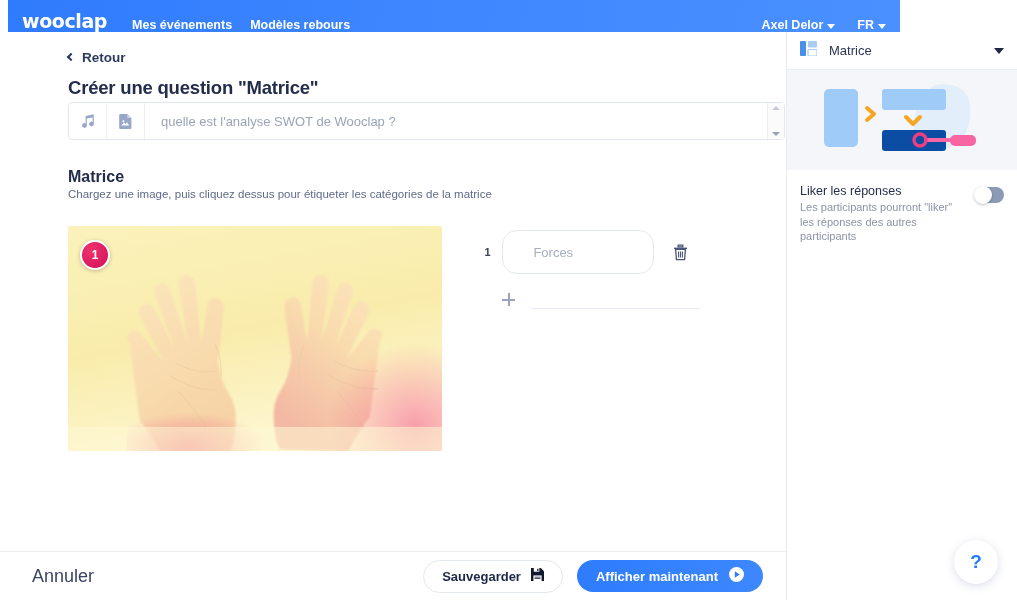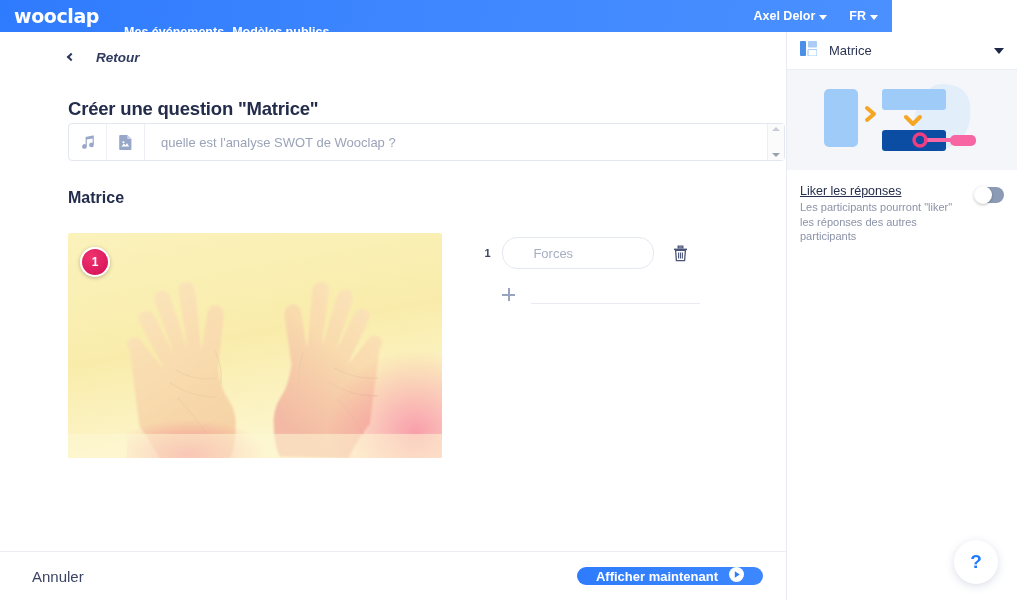--- a/index.html
+++ b/index.html
@@ -6,32 +6,32 @@
   html, body {
     width: 1017px; height: 600px;
     font-family: "Liberation Sans", sans-serif;
     background: #ffffff;
     overflow: hidden;
   }
   #app { position: relative; width: 1017px; height: 600px; }
 
   
   .navbar {
-    position: absolute; top: 0; left: 0;
+    position: absolute; top: 0; left: 8px;
     width: 892px; height: 32px;
     background: linear-gradient(100deg, #2f7bfd 0%, #3d86ff 45%, #4a90ff 100%);
-    display: flex; align-items: center;
+    display: flex; align-items: flex-end;
     z-index: 40;
   }
   .brand {
     color: #fff; font-size: 19px; font-weight: 700;
     letter-spacing: -0.4px; margin-left: 14px;
     font-family: "DejaVu Sans", sans-serif;
   }
-  .nav-links { display: flex; align-items: center; margin-left: 25px; gap: 8px; margin-top: 32px; }
+  .nav-links { display: flex; align-items: center; margin-left: 25px; gap: 18px; margin-top: 32px; }
   .nav-link {
     color: #fff; font-size: 12.5px; font-weight: 700;
     cursor: pointer; white-space: nowrap;
   }
   .nav-right {
     margin-left: auto; display: flex; align-items: center;
     gap: 22px; margin-right: 14px;
   }
   .nav-menu {
     color: #fff; font-size: 12.5px; font-weight: 700;
@@ -45,23 +45,23 @@
 
   
   .content {
     position: absolute; top: 32px; left: 0;
     width: 786px; height: 519px;
     background: #fff; overflow: hidden;
   }
   .content-inner { padding: 18px 0 0 68px; width: 700px; }
 
   .back-row {
-    display: flex; align-items: center; gap: 22px;
+    display: flex; align-items: center; gap: 8px;
     color: #2f3a5f; font-size: 13.5px; font-weight: 700;
-    cursor: pointer; margin-bottom: 33px; font-style: italic;
+    cursor: pointer; margin-bottom: 12px;
   }
   .chev-l {
     display: inline-block; width: 6px; height: 6px;
     border-left: 2px solid #2f3a5f; border-bottom: 2px solid #2f3a5f;
     transform: rotate(45deg); margin-bottom: 1px;
   }
 
   .h-title {
     font-size: 18.5px; font-weight: 700; color: #232c4b;
     letter-spacing: -0.2px; margin-bottom: 3px;
@@ -130,21 +130,21 @@
     box-shadow: 0 1px 4px rgba(0,0,0,.25);
     color: #fff; font-size: 12px; font-weight: 700;
     display: flex; align-items: center; justify-content: center;
     cursor: pointer; z-index: 3;
   }
 
   .labels-col { margin-left: 42px; padding-top: 4px; width: 220px; }
   .label-row { display: flex; align-items: center; gap: 10px; }
   .label-num { font-size: 11px; color: #3b4563; font-weight: 700; width: 8px; }
   .label-input {
-    width: 152px; height: 32px;
+    width: 152px; height: 44px;
     border: 1px solid #e4e8f0; border-radius: 15px;
     display: flex; align-items: center; padding-left: 30px;
     font-size: 13px; color: #a6aec2; background: #fff; cursor: text;
   }
   .trash-btn {
     margin-left: 6px; cursor: pointer;
     display: flex; align-items: center; justify-content: center;
     width: 20px; height: 22px;
   }
   .add-row {
@@ -189,37 +189,37 @@
   }
 
   
   .bottombar {
     position: absolute; left: 0; top: 551px;
     width: 786px; height: 49px;
     background: #fff; border-top: 1px solid #eceef3;
     display: flex; align-items: center; z-index: 30;
   }
   .btn-cancel {
-    margin-left: 32px; font-size: 15px; color: #3b4563;
+    margin-left: 32px; font-size: 18px; color: #3b4563;
     font-weight: 500; cursor: pointer;
   }
   .bb-right {
     margin-left: auto; display: flex; align-items: center;
     gap: 14px; margin-right: 23px;
   }
   .btn-save {
     display: inline-flex; align-items: center; gap: 10px;
     height: 33px; padding: 0 18px;
     border: 1px solid #e3e7ef; border-radius: 17px;
     background: #fff; color: #1d2746;
     font-size: 13px; font-weight: 700; cursor: pointer;
   }
   .btn-show {
     display: inline-flex; align-items: center; gap: 11px;
-    height: 18px; padding: 0 19px; border-radius: 17px;
+    height: 32px; padding: 0 19px; border-radius: 17px;
     background: linear-gradient(100deg, #2e7cfd 0%, #3d88ff 100%);
     color: #fff; font-size: 13px; font-weight: 700;
     border: none; cursor: pointer;
   }
 
   
   .sidebar {
     position: absolute; top: 32px; right: 0;
     width: 231px; height: 568px;
     background: #fff; border-left: 1px solid #e8ebf1;
@@ -239,21 +239,21 @@
     border-top: 6px solid #1d2746;
   }
   .sb-preview {
     height: 100px; background: #f4f6fa;
     display: flex; align-items: center; justify-content: center;
     position: relative; overflow: hidden;
   }
   .sb-options { padding: 14px 13px 0 13px; }
   .opt { display: flex; align-items: flex-start; margin-bottom: 14px; }
   .opt-txt { flex: 1; padding-right: 10px; }
-  .opt-title { font-size: 12.5px; color: #262f4d; font-weight: 400; margin-bottom: 2px; text-decoration: underline; }
+  .opt-title { font-size: 12.5px; color: #262f4d; font-weight: 400; margin-bottom: 2px; }
   .opt-desc { font-size: 11px; color: #8b93a8; line-height: 1.32; }
   .switch {
     width: 29px; height: 16px; border-radius: 9px;
     background: #8b9ab5; position: relative; flex: 0 0 auto;
     margin-top: 3px; cursor: pointer;
   }
   .switch .knob {
     position: absolute; top: -1px; left: -1px;
     width: 18px; height: 18px; border-radius: 50%;
     background: #fff; box-shadow: 0 1px 3px rgba(0,0,0,.25);
@@ -268,21 +268,21 @@
 </style>
 </head>
 <body>
 
 <div id="app">
 
   <div class="navbar">
     <div class="brand">wooclap</div>
     <div class="nav-links">
       <div class="nav-link">Mes événements</div>
-      <div class="nav-link">Modèles publics</div>
+      <div class="nav-link">Modèles rebours</div>
     </div>
     <div class="nav-right">
       <div class="nav-menu">
         <span>Axel Delor</span>
         <span class="caret-d"></span>
       </div>
       <div class="nav-menu">
         <span>FR</span>
         <span class="caret-d"></span>
       </div>
@@ -314,20 +314,21 @@
           </svg>
         </div>
         <div class="qtext">quelle est l'analyse SWOT de Wooclap ?</div>
         <div class="qspin">
           <span class="spin-tri-u"></span>
           <span class="spin-tri-d"></span>
         </div>
       </div>
 
       <div class="sec-title">Matrice</div>
+      <div class="sec-sub">Chargez une image, puis cliquez dessus pour étiqueter les catégories de la matrice</div>
 
 
       <div class="mat-row">
 
         <div class="img-wrap">
           <svg class="img-canvas" viewBox="0 0 382 230" preserveAspectRatio="none">
             <defs>
               <linearGradient id="bgY" x1="0" y1="0" x2="0.3" y2="1">
                 <stop offset="0%" stop-color="#fbf2bc"></stop>
                 <stop offset="55%" stop-color="#f9ecab"></stop>
@@ -421,20 +422,32 @@
     </div>
     <div class="vs-thumb"></div>
     <div class="vs-arrow-d">
       <span class="vs-tri-d"></span>
     </div>
   </div>
 
   <div class="bottombar">
     <div class="btn-cancel">Annuler</div>
     <div class="bb-right">
+      <div class="btn-save">
+        <span>Sauvegarder</span>
+        <span>
+          <svg width="13" height="13" viewBox="0 0 14 14">
+            <path d="M0 0h10.5L14 3.5V14H0z" fill="#10182f"></path>
+            <path d="M3 0h6v4H3z" fill="#fff"></path>
+            <path d="M6.7 .8h1.4v2.5H6.7z" fill="#10182f"></path>
+            <path d="M2.6 8h8.8v6H2.6z" fill="#fff"></path>
+            <path d="M3.8 9.3h6.4v.9H3.8zM3.8 11h6.4v.9H3.8z" fill="#10182f"></path>
+          </svg>
+        </span>
+      </div>
       <div class="btn-show">
         <span>Afficher maintenant</span>
         <span>
           <svg width="15" height="15" viewBox="0 0 16 16">
             <circle cx="8" cy="8" r="8" fill="#fff"></circle>
             <path d="M6.2 4.6 11.4 8l-5.2 3.4z" fill="#2e7cfd"></path>
           </svg>
         </span>
       </div>
     </div>

